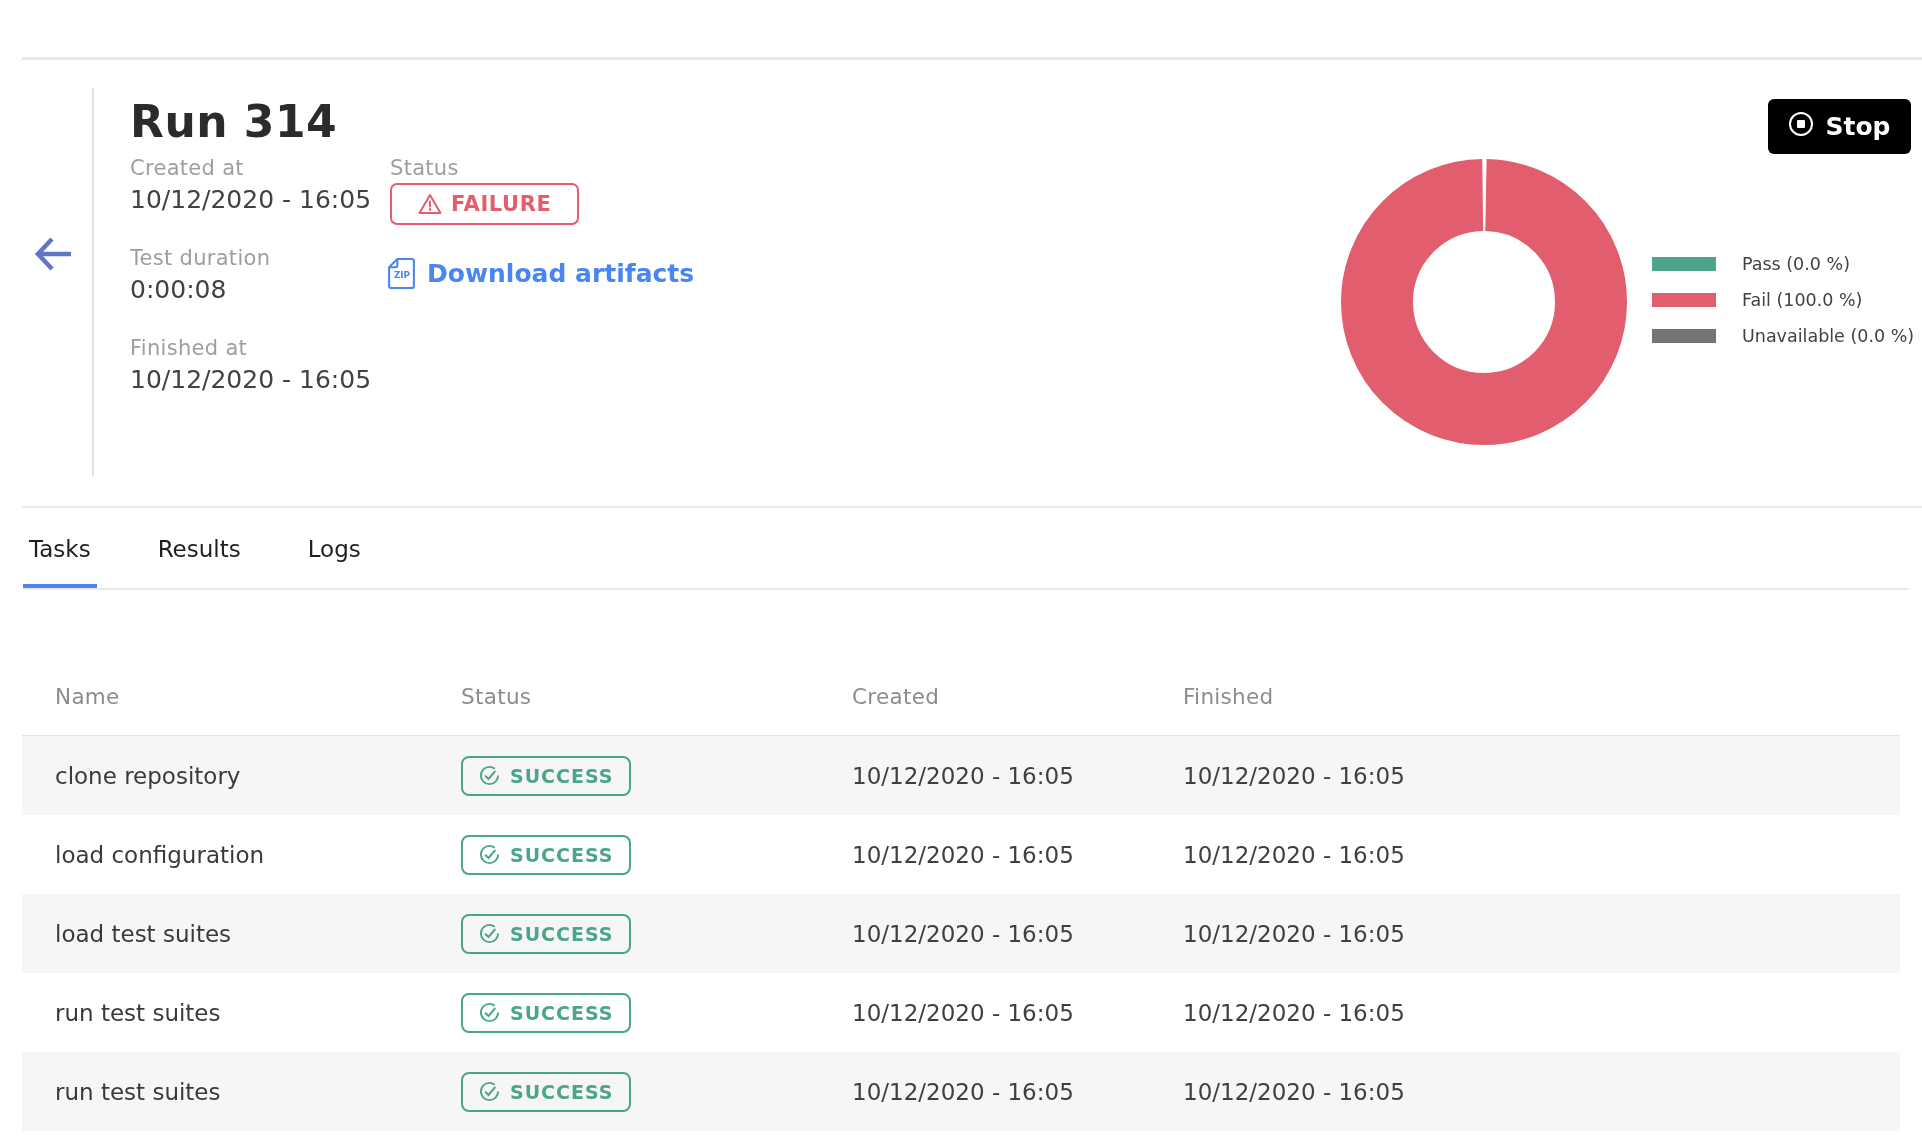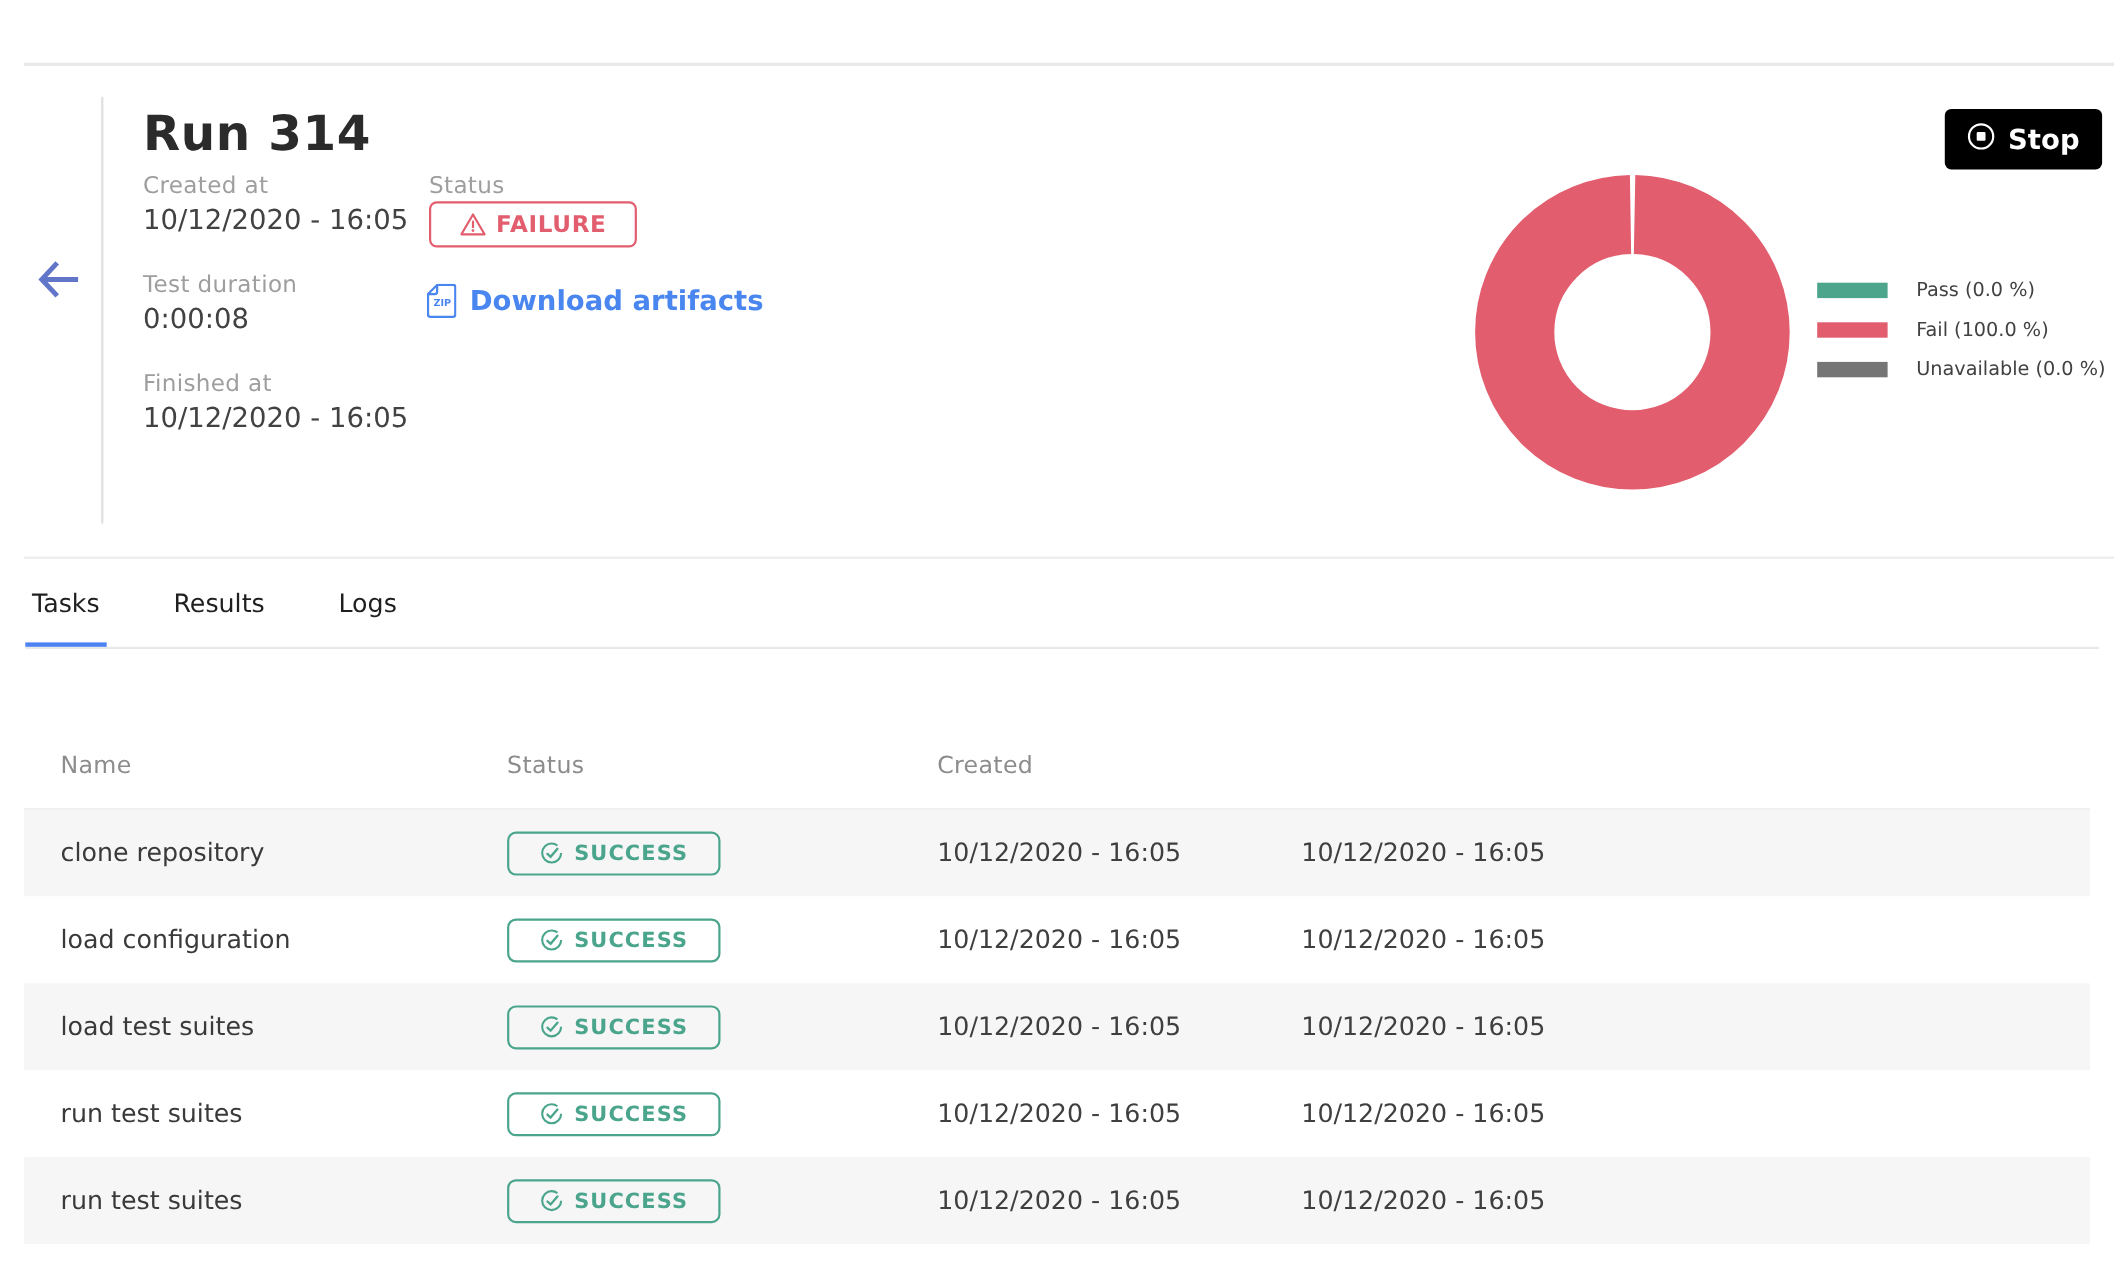--- a/index.html
+++ b/index.html
@@ -53,21 +53,21 @@
   .task-table { position:absolute; left:22px; top:658px; width:1878px; }
   .t-header, .t-row { display:grid; grid-template-columns:418px 370px 310px 1fr; align-items:center;gap:21px; }
   .t-header { height:78px; border-bottom:1px solid #e2e2e2; color:#8c8c8c; font-size:21.5px; letter-spacing:0.3px; }
   .t-header > div:first-child, .t-row > div:first-child { padding-left:33px; }
   .t-row { height:79px; font-size:23px; color:#3a3a3a; }
   .t-row:nth-child(odd) { background:#f6f6f6; }
   .rows-wrap .t-row:nth-child(1), .rows-wrap .t-row:nth-child(3), .rows-wrap .t-row:nth-child(5) { background:#f6f6f6; }
   .rows-wrap .t-row:nth-child(2), .rows-wrap .t-row:nth-child(4) { background:#ffffff; }
   .cell-date { color:#3f3f3f; }
 
-  .success-badge { display:inline-flex; align-items:center; gap:9px; height:40px; padding:0 27px;
+  .success-badge { display:inline-flex; align-items:center; gap:9px; height:40px; padding:0 15px;
     border:2px solid #4aa58c; border-radius:8px; color:#4aa58c; font-size:19px; font-weight:700; letter-spacing:1px; }
   .success-badge svg { display:block; }
 </style>
 </head>
 <body>
 
 <div class="page">
 
   <div class="top-divider"></div>
 
@@ -149,20 +149,21 @@
     <div class="tab active">Tasks</div>
     <div class="tab">Results</div>
     <div class="tab">Logs</div>
   </div>
 
   <div class="task-table">
     <div class="t-header">
       <div>Name</div>
       <div>Status</div>
       <div>Created</div>
+      <div>Finished</div>
     </div>
     <div class="rows-wrap">
 
       <div class="t-row">
         <div>clone repository</div>
         <div>
           <span class="success-badge">
             <span>
               <svg width="23" height="23" viewBox="0 0 24 24" fill="none">
                 <circle cx="12" cy="12" r="9" stroke="currentColor" stroke-width="2" stroke-dasharray="48 8.5"></circle>

